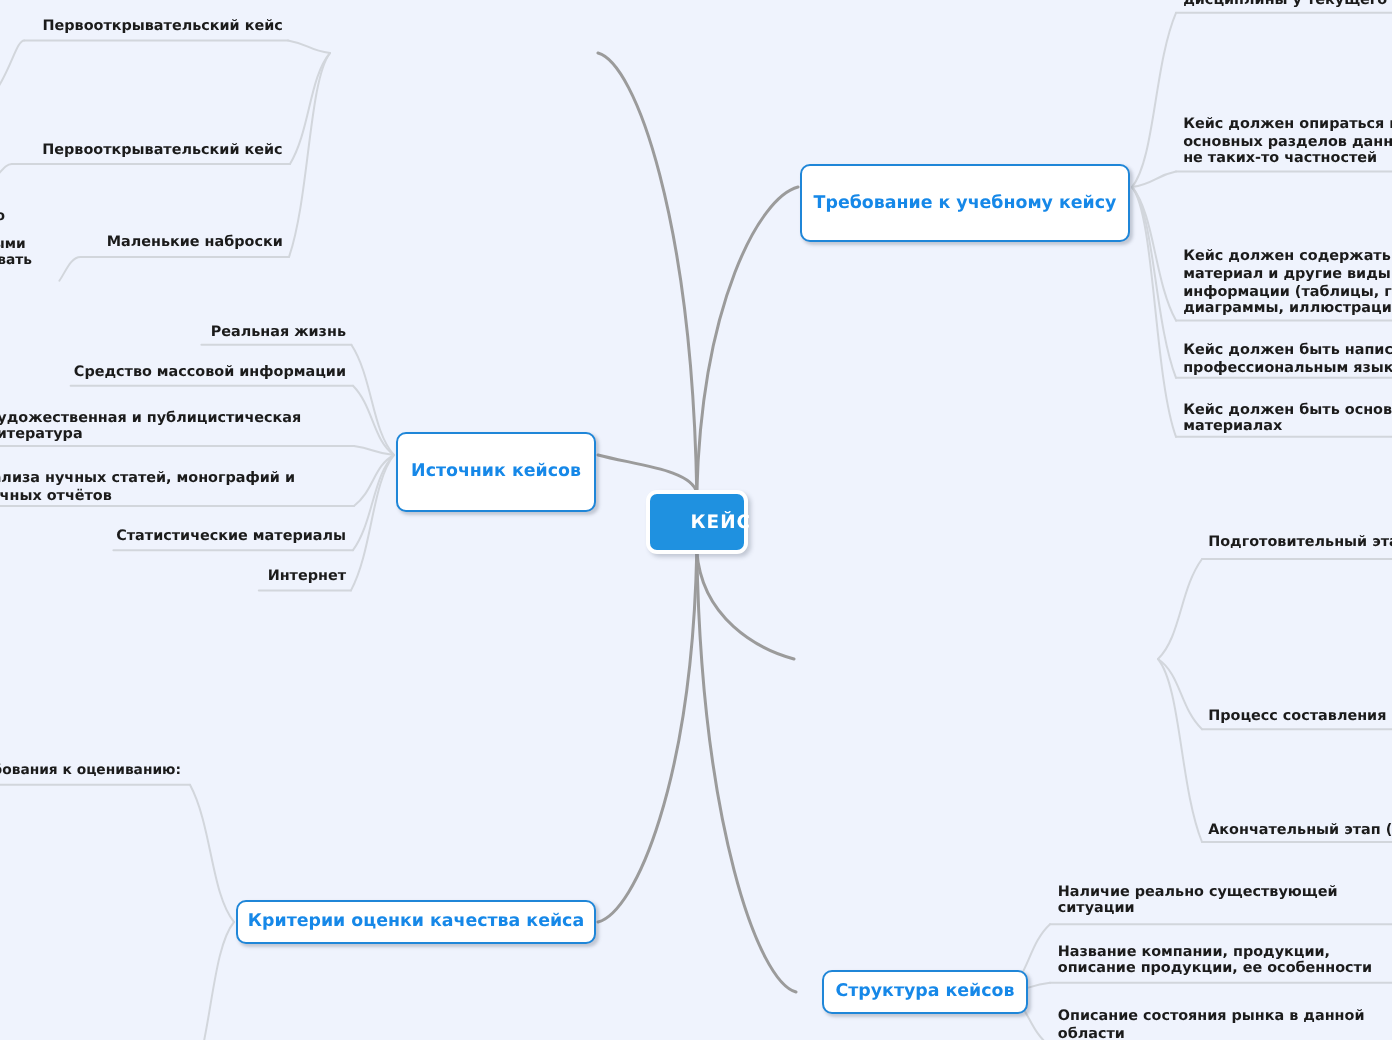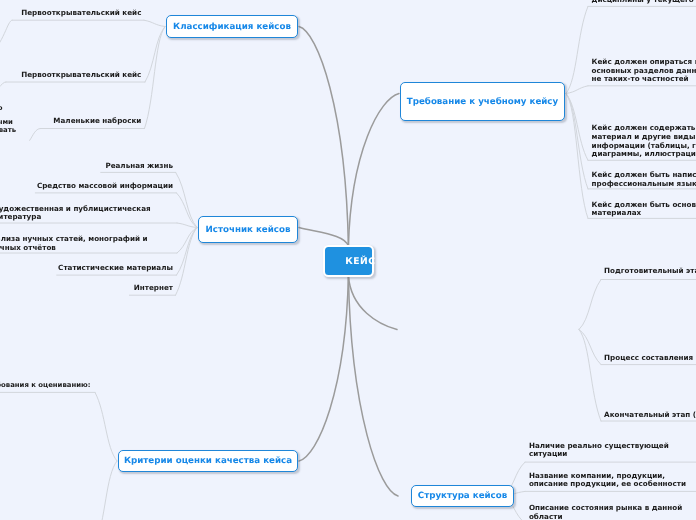--- a/index.html
+++ b/index.html
@@ -72,27 +72,24 @@
       <path d="M525,462.1 L700,462.1" fill="none" stroke="#d2d6dc" stroke-width="1" stroke-linecap="round"></path>
       <path d="M503,496 C514.44,494.988 514,492.78 525,491.4" fill="none" stroke="#d2d6dc" stroke-width="1" stroke-linecap="round"></path>
       <path d="M525,491.4 L700,491.4" fill="none" stroke="#d2d6dc" stroke-width="1" stroke-linecap="round"></path>
       <path d="M503,496 C514.44,501.94 514,514.9 525,523" fill="none" stroke="#d2d6dc" stroke-width="1" stroke-linecap="round"></path>
       <path d="M525,523 L700,523" fill="none" stroke="#d2d6dc" stroke-width="1" stroke-linecap="round"></path>
       <path d="M348.40000000000003,275.6 C345.93,390.548 317.772,456 299,461" fill="none" stroke="#9b9b9b" stroke-width="1.5" stroke-linecap="round"></path>
       <path d="M117,461 C105.56,447 106,412.97999999999996 95,392.4" fill="none" stroke="#d2d6dc" stroke-width="1" stroke-linecap="round"></path>
       <path d="M95,392.4 L-6,392.4" fill="none" stroke="#d2d6dc" stroke-width="1" stroke-linecap="round"></path>
       <path d="M117,461 C105.56,475 106,519.8 95,545" fill="none" stroke="#d2d6dc" stroke-width="1" stroke-linecap="round"></path>
     </svg>
-<div class="node" style="left: 166px; top: 15px; width: 132px; height: 23px;">
-      <span>Классификация кейсов</span>
-    </div>
     <div class="leaf" style="right: 554.6px; top: 8.5px;">Первооткрывательский кейс</div>
     <div class="leaf" style="right: 554.7px; top: 70.6px;">Первооткрывательский кейс</div>
     <div class="leaf" style="right: 554.6px; top: 117.1px;">Маленькие наброски</div>
-    <div class="node" style="left: 198px; top: 216px; width: 100px; height: 27px;">
+    <div class="node" style="left: 198px; top: 216px; width: 100px; height: 40px;">
       <span>Источник кейсов</span>
     </div>
     <div class="leaf" style="right: 523px; top: 161.8px;">Реальная жизнь</div>
     <div class="leaf" style="right: 523px; top: 181.8px;">Средство массовой информации</div>
     <div class="leaf" style="right: 545.4px; top: 204.5px;">Художественная и публицистическая
 литература</div>
     <div class="leaf" style="right: 548.5px; top: 235.4px;">Анализа нучных статей, монографий и
 научных отчётов</div>
     <div class="leaf" style="right: 523px; top: 264.2px;">Статистические материалы</div>
     <div class="leaf" style="right: 523px; top: 284.2px; text-align: center;">Интернет</div>

